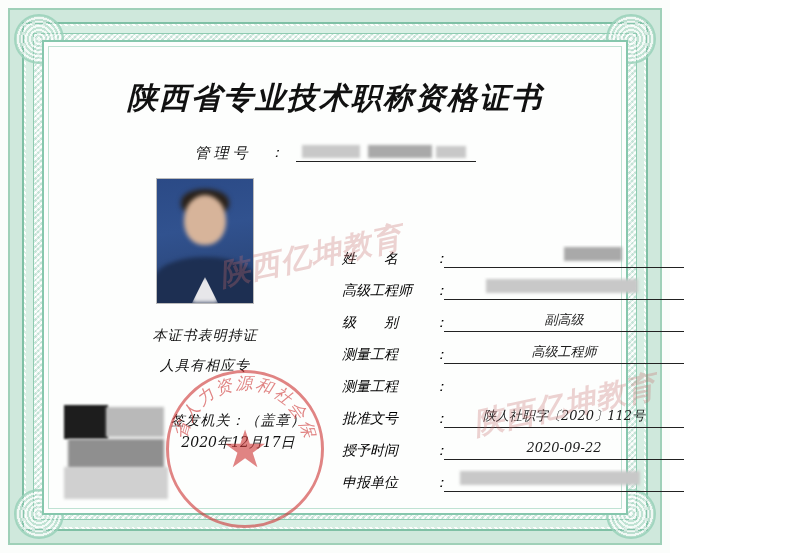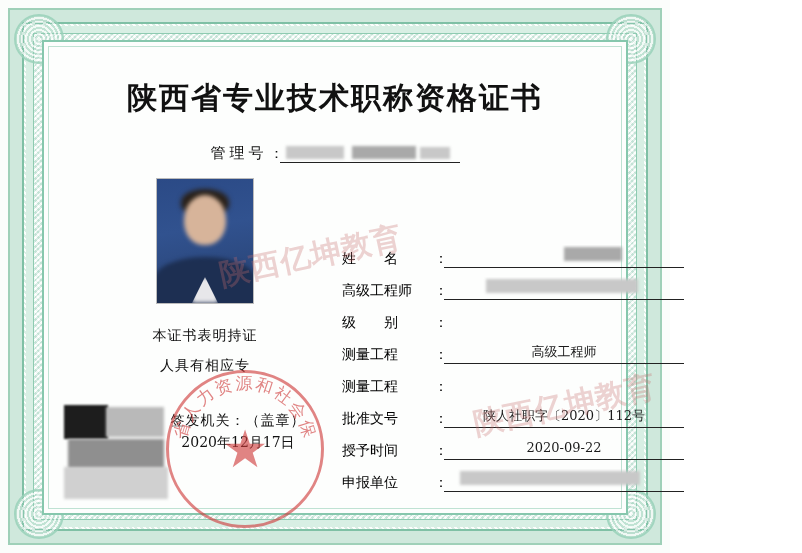--- a/index.html
+++ b/index.html
@@ -12,20 +12,21 @@
     background: #ffffff;
     font-family: "DejaVu Sans", sans-serif;
     overflow: hidden;
   }
   #certificate {
     position: relative;
     width: 670px;
     height: 553px;
     background: #fbfdfb;
     box-sizing: border-box;
+    font-style: italic;
   }
   
   .border-outer {
     position: absolute;
     left: 8px;
     top: 8px;
     right: 8px;
     bottom: 8px;
     border: 14px solid #cfe8dc;
     box-sizing: border-box;
@@ -115,23 +116,23 @@
     letter-spacing: 2px;
     color: #111111;
   }
   .admin-row {
     position: absolute;
     left: 0;
     right: 0;
     top: 104px;
     display: flex;
     justify-content: center;
-    align-items: flex-end;
     font-size: 14px;
     color: #111;
+    gap: 16px;
   }
   .admin-label {
     font-family: "DejaVu Serif", serif;
     letter-spacing: 4px;
     font-size: 15px;
     margin-right: 2px;
   }
   .admin-value {
     width: 180px;
     height: 17px;
@@ -387,20 +388,21 @@
         <span class="field-label">高级工程师</span>
         <span class="colon">：</span>
         <span class="field-value">
           <span class="redact" style="left:42px; top:2px; width:152px; height:14px;"></span>
         </span>
       </div>
 
       <div class="field-row">
         <span class="field-label">级　　别</span>
         <span class="colon">：</span>
+        <span class="field-value">副高级</span>
       </div>
 
       <div class="field-row">
         <span class="field-label">测量工程</span>
         <span class="colon">：</span>
         <span class="field-value">高级工程师</span>
       </div>
 
       <div class="field-row">
         <span class="field-label">测量工程</span>

